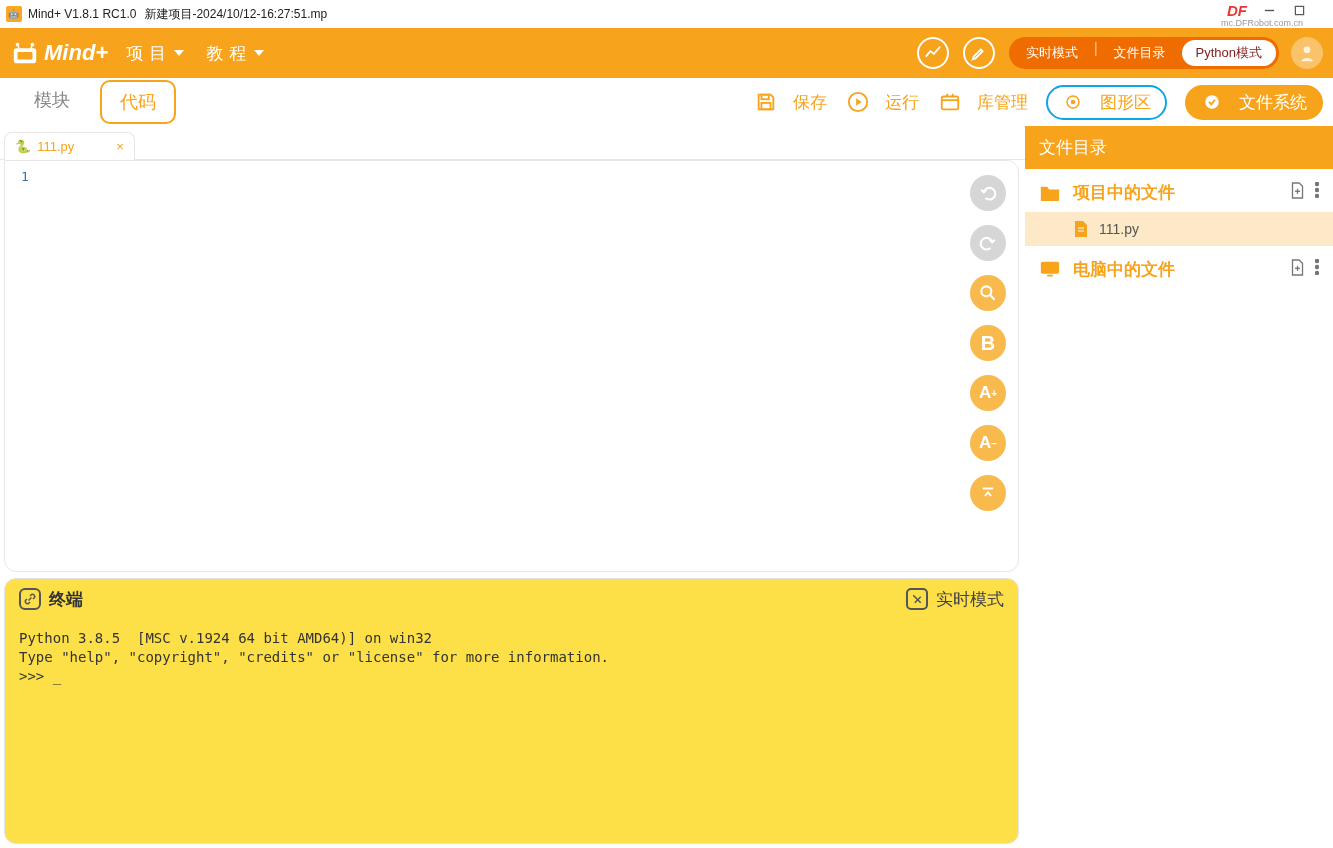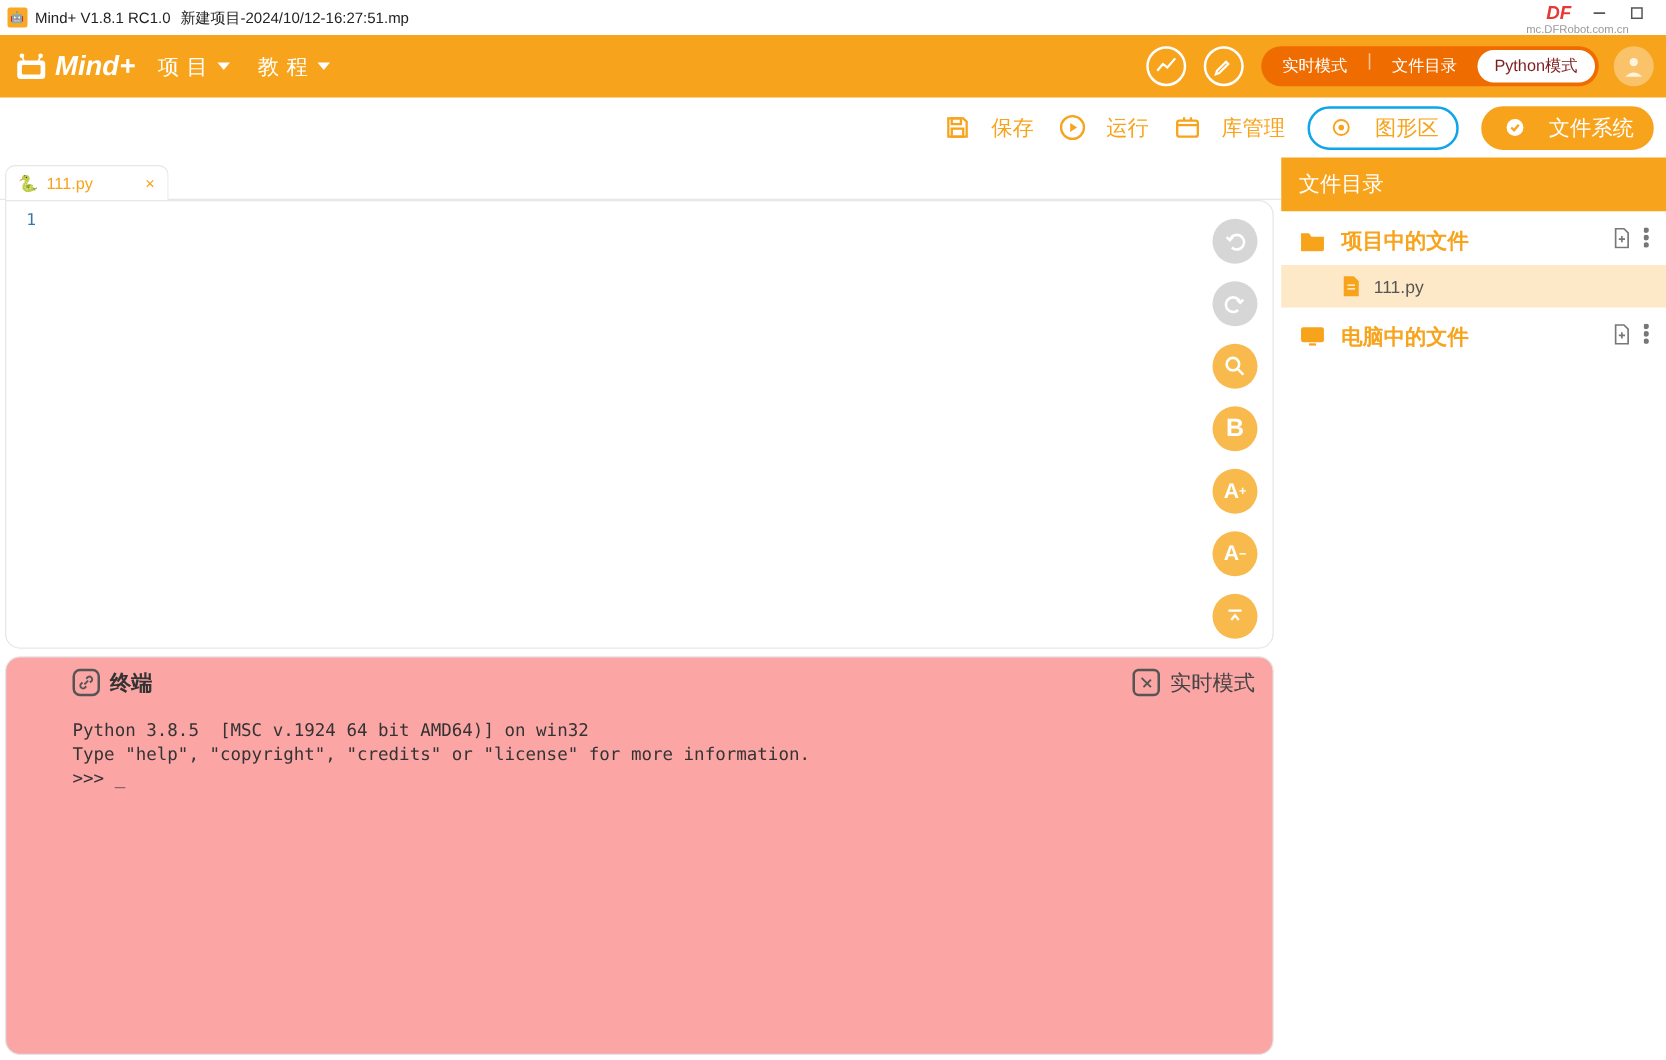--- a/index.html
+++ b/index.html
@@ -2,21 +2,21 @@
 <html><head>
 <meta charset="utf-8">
 <style>
 * { box-sizing: border-box; margin: 0; padding: 0; }
 body { font-family: "Microsoft YaHei", Arial, sans-serif; font-size: 14px; background: #fff; overflow: hidden; width: 1333px; height: 848px; position: relative; }
 
 
 .titlebar { height: 28px; background: #fff; display: flex; align-items: center; padding: 0 6px; border-bottom: 0; position: relative; }
 .titlebar .app-icon { width: 16px; height: 16px; background: #f9a825; border-radius: 2px; margin-right: 6px; display: inline-flex; align-items: center; justify-content: center; font-size: 9px; color: #fff; }
 .titlebar .title-text { font-size: 12px; color: #222; }
-.titlebar .right-area { position: absolute; right: 16px; top: 2px; display: flex; align-items: center; gap: 14px; text-align: right; }
+.titlebar .right-area { position: absolute; right: 26px; top: 2px; display: flex; align-items: center; gap: 14px; text-align: right; }
 .titlebar .df-brand { color: #e53935; font-weight: bold; font-size: 15px; font-style: italic; }
 .titlebar .df-sub { color: #999; font-size: 9px; position: absolute; right: 30px; top: 18px; }
 .titlebar .win-btn { width: 16px; height: 14px; display: flex; align-items: center; justify-content: center; color: #555; cursor: pointer; }
 .titlebar .win-btn svg { width: 11px; height: 11px; }
 
 
 .header { height: 50px; background: #f7a31b; display: flex; align-items: center; padding: 0 10px; }
 .logo { display: flex; align-items: center; gap: 4px; margin-right: 18px; }
 .logo-icon { width: 30px; height: 28px; position: relative; }
 .logo-icon svg { width: 100%; height: 100%; }
@@ -63,21 +63,21 @@
 .code-wrap { position: relative; flex: 1; border: 1px solid #e7e7e7; border-radius: 0 12px 12px 12px; margin: 0 6px 6px 4px; background: #fff; display: flex; overflow: hidden; }
 .gutter { width: 40px; text-align: center; padding-top: 8px; color: #3776ab; font-family: Consolas, monospace; font-size: 13px; }
 .code-body { flex: 1; padding-top: 8px; font-family: Consolas, monospace; font-size: 13px; }
 .float-tools { position: absolute; right: 12px; top: 14px; display: flex; flex-direction: column; gap: 14px; }
 .ft-btn { width: 36px; height: 36px; border-radius: 50%; display: flex; align-items: center; justify-content: center; cursor: pointer; font-weight: bold; }
 .ft-btn.grey { background: #d6d6d6; color: #fff; }
 .ft-btn.orange { background: #f9ba4d; color: #fff; }
 .ft-btn svg { stroke: #fff; fill: none; stroke-width: 2.5; }
 
 
-.terminal { border: 1px solid #e4e4e4; border-radius: 12px; background: #fca5a5; margin: 0 6px 4px 4px; height: 319px; display: flex; flex-direction: column; padding-left: 39px; }
+.terminal { border: 1px solid #e4e4e4; border-radius: 12px; background: #fde047; margin: 0 6px 4px 4px; height: 266px; display: flex; flex-direction: column; }
 .term-head { height: 40px; display: flex; align-items: center; padding: 0 14px; }
 .term-head .ic { width: 22px; height: 22px; border: 2px solid #555; border-radius: 6px; display:flex;align-items:center;justify-content:center; margin-right:8px;}
 .term-head .title { font-size: 17px; font-weight: bold; color: #333; }
 .term-head .spacer { flex: 1; }
 .term-head .clear { display: flex; align-items: center; gap: 8px; color: #444; font-size: 17px; cursor: pointer; }
 .term-head .clear .ic2 { width: 22px; height: 22px; border: 2px solid #555; border-radius: 5px; display:flex;align-items:center;justify-content:center;}
 .term-body { flex: 1; padding: 10px 14px; font-family: Consolas, monospace; font-size: 14px; color: #333; white-space: pre; line-height: 1.35; overflow: hidden; }
 
 
 .fp-title { background: #f7a31b; color: #fff; font-size: 17px; padding: 10px 14px; }
@@ -155,20 +155,24 @@
   </div>
   <div class="avatar">
       <svg viewBox="0 0 24 24" width="20" height="20">
         <circle cx="12" cy="8" r="4"></circle>
         <path d="M4 22 Q12 14 20 22 Z"></path>
       </svg>
     </div>
 </div>
 
 <div class="toolbar">
+  <div class="view-tabs">
+    <div class="view-tab plain">模块</div>
+    <div class="view-tab active">代码</div>
+  </div>
   <div class="toolbar-spacer"></div>
   <div class="tb-btn">
       <span class="ic">
         <svg viewBox="0 0 24 24" width="22" height="22">
           <path d="M4 4h13l3 3v13H4z"></path>
           <rect x="7" y="4" width="8" height="5"></rect>
           <rect x="7" y="13" width="10" height="7"></rect>
         </svg>
       </span>
       <span>保存</span>

